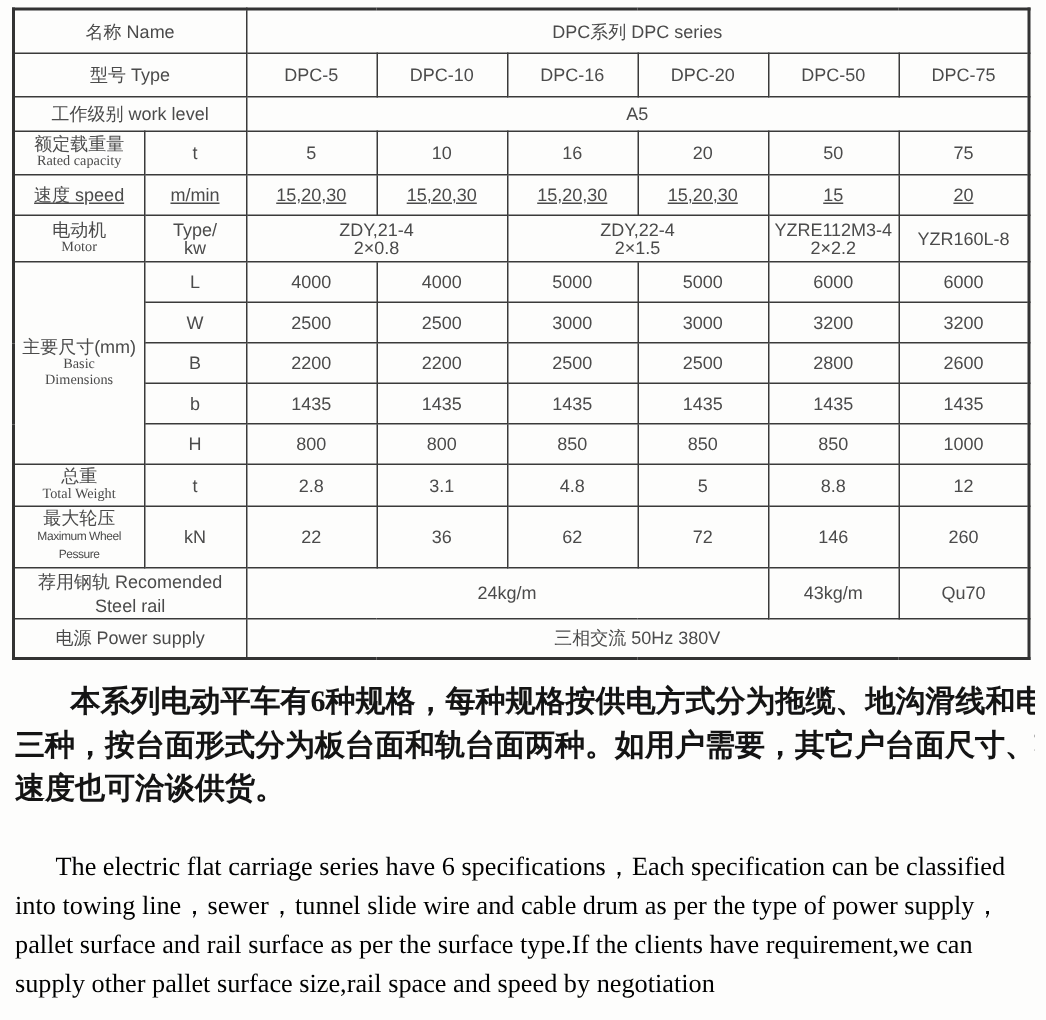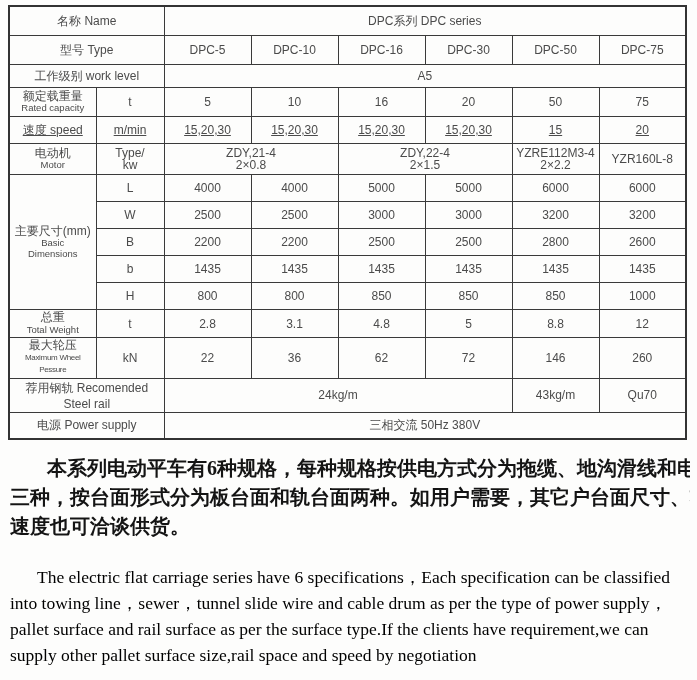--- a/index.html
+++ b/index.html
@@ -4,21 +4,21 @@
 <style>
   html,body{margin:0;padding:0;background:#ffffff;}
   body{width:697px;height:680px;overflow:hidden;font-family:"Liberation Sans",sans-serif;}
   .sheet{position:relative;width:697px;height:680px;background:#fdfdfc;color:#4b4b4b;}
 
   table.spec{position:absolute;left:8px;top:5px;width:676px;border-collapse:collapse;
     table-layout:fixed;border:2px solid #333;}
   table.spec td{border:1px solid #3a3a3a;text-align:center;vertical-align:middle;
     font-size:12px;color:#4b4b4b;padding:1px 2px;overflow:hidden;}
   .cn{font-size:12px;line-height:13px;}
-  .sub{font-size:9.5px;line-height:10.5px;}
+  .sub{font-size:9.5px;line-height:10.5px;font-family:Liberation Serif, serif;}
   .sub-xs{font-size:8px;line-height:9px;letter-spacing:-0.3px;}
   .unit{font-size:11px;}
   .val{font-size:12px;}
   .two-line div{line-height:12.5px;}
   tr.r-name td{height:26px;text-align:center;}
   tr.r-type td{height:26px;margin-left:12px;}
   tr.r-wl td{height:20px;}
   tr.r-cap td{height:26px;}
   tr.r-speed td{height:24px;text-decoration:underline;}
   tr.r-motor td{height:28px;}
@@ -58,21 +58,21 @@
         <tr class="r-name">
       <td colspan="2">名称 Name</td>
       <td colspan="6">DPC系列 DPC series</td>
     </tr>
 
     <tr class="r-type">
       <td colspan="2">型号 Type</td>
       <td class="val">DPC-5</td>
       <td class="val">DPC-10</td>
       <td class="val">DPC-16</td>
-      <td class="val">DPC-30</td>
+      <td class="val">DPC-20</td>
       <td class="val">DPC-50</td>
       <td class="val">DPC-75</td>
     </tr>
 
     <tr class="r-wl">
       <td colspan="2">工作级别 work level</td>
       <td colspan="6">A5</td>
     </tr>
 
     <tr class="r-cap">

